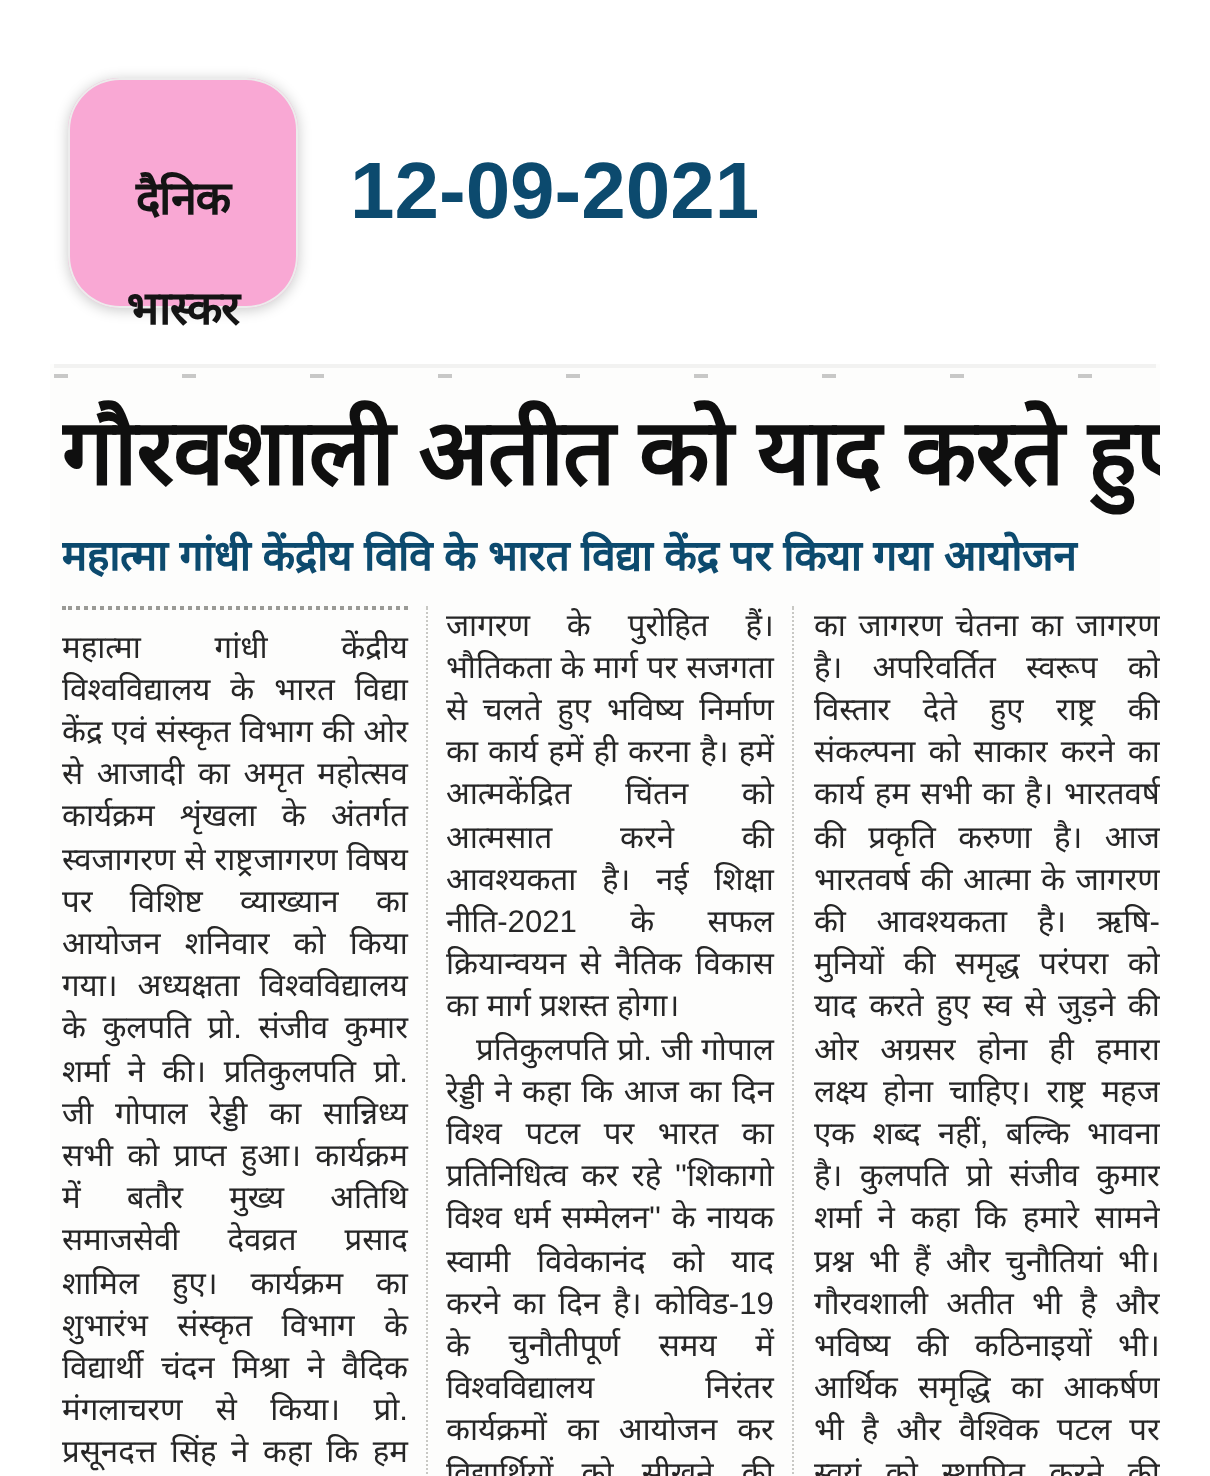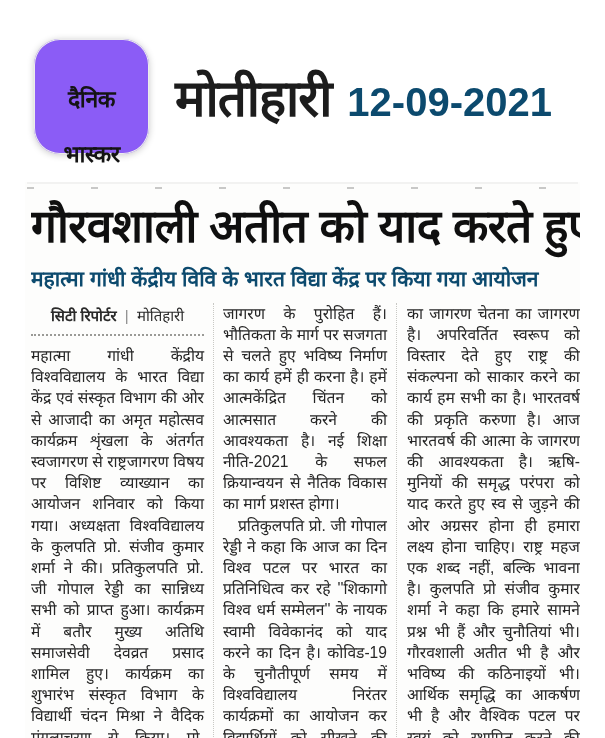--- a/index.html
+++ b/index.html
@@ -9,21 +9,21 @@
     -webkit-font-smoothing:antialiased;
   }
   .page{position:relative;width:605px;height:738px;background:#ffffff;overflow:hidden;}
 
   
   .header{
     display:flex;align-items:center;gap:26px;
     padding:36px 0 0 34px;height:120px;
   }
   .logo{
-    width:115px;height:115px;background:#8b5cf6;border-radius:26px;flex:0 0 auto;
+    width:115px;height:115px;background:#f9a8d4;border-radius:26px;flex:0 0 auto;
     box-shadow:0 1px 7px rgba(0,0,0,0.22), inset 0 0 0 1px #ececec;
     display:flex;flex-direction:column;align-items:center;justify-content:flex-start;
     padding-top:13px;box-sizing:border-box;gap:31px;
   }
   .sun{
     width:38px;height:42px;border-radius:50%;background:#F0A132;margin-bottom:4px;
   }
   .logo-text{
     font-weight:bold;color:#141414;font-size:23px;line-height:1.06;
     text-align:center;letter-spacing:-0.5px;
@@ -83,42 +83,36 @@
 
 <div class="page">
 
   <div class="header">
     <div class="logo">
       <div class="sun"></div>
       <div class="logo-text">दैनिक</div>
       <div class="logo-text">भास्कर</div>
     </div>
     <div class="title-row">
-      <span class="city">मोतीहारी</span>
       <span class="date">12-09-2021</span>
     </div>
   </div>
 
   <div class="clipping">
     <div class="crop-remnant"></div>
 
     <div class="headline">
       <div>गौरवशाली अतीत को याद करते हुए</div>
     </div>
 
     <div class="subheadline">महात्मा गांधी केंद्रीय विवि के भारत विद्या केंद्र पर किया गया आयोजन</div>
 
     <div class="columns">
 
       <div class="col col-1">
-        <div class="byline">
-          <span class="rep">सिटी रिपोर्टर</span>
-          <span class="sep">|</span>
-          <span class="place">मोतिहारी</span>
-        </div>
         <hr class="byline-rule">
         <p>महात्मा गांधी केंद्रीय विश्वविद्यालय के भारत विद्या केंद्र एवं संस्कृत विभाग की ओर से आजादी का अमृत महोत्सव कार्यक्रम शृंखला के अंतर्गत स्वजागरण से राष्ट्रजागरण विषय पर विशिष्ट व्याख्यान का आयोजन शनिवार को किया गया। अध्यक्षता विश्वविद्यालय के कुलपति प्रो. संजीव कुमार शर्मा ने की। प्रतिकुलपति प्रो. जी गोपाल रेड्डी का सान्निध्य सभी को प्राप्त हुआ। कार्यक्रम में बतौर मुख्य अतिथि समाजसेवी देवव्रत प्रसाद शामिल हुए। कार्यक्रम का शुभारंभ संस्कृत विभाग के विद्यार्थी चंदन मिश्रा ने वैदिक मंगलाचरण से किया। प्रो. प्रसूनदत्त सिंह ने कहा कि हम राष्ट्र</p>
       </div>
 
       <div class="col col-2">
         <p>जागरण के पुरोहित हैं। भौतिकता के मार्ग पर सजगता से चलते हुए भविष्य निर्माण का कार्य हमें ही करना है। हमें आत्मकेंद्रित चिंतन को आत्मसात करने की आवश्यकता है। नई शिक्षा नीति-2021 के सफल क्रियान्वयन से नैतिक विकास का मार्ग प्रशस्त होगा।</p>
         <p class="indent">प्रतिकुलपति प्रो. जी गोपाल रेड्डी ने कहा कि आज का दिन विश्व पटल पर भारत का प्रतिनिधित्व कर रहे ''शिकागो विश्व धर्म सम्मेलन'' के नायक स्वामी विवेकानंद को याद करने का दिन है। कोविड-19 के चुनौतीपूर्ण समय में विश्वविद्यालय निरंतर कार्यक्रमों का आयोजन कर विद्यार्थियों को सीखने की प्रक्रिया से जोड़ रहा है। कार्यक्रम के अतिथि वक्ता देवव्रत प्रसाद ने कहा कि स्व</p>
       </div>
 
       <div class="col col-3">

